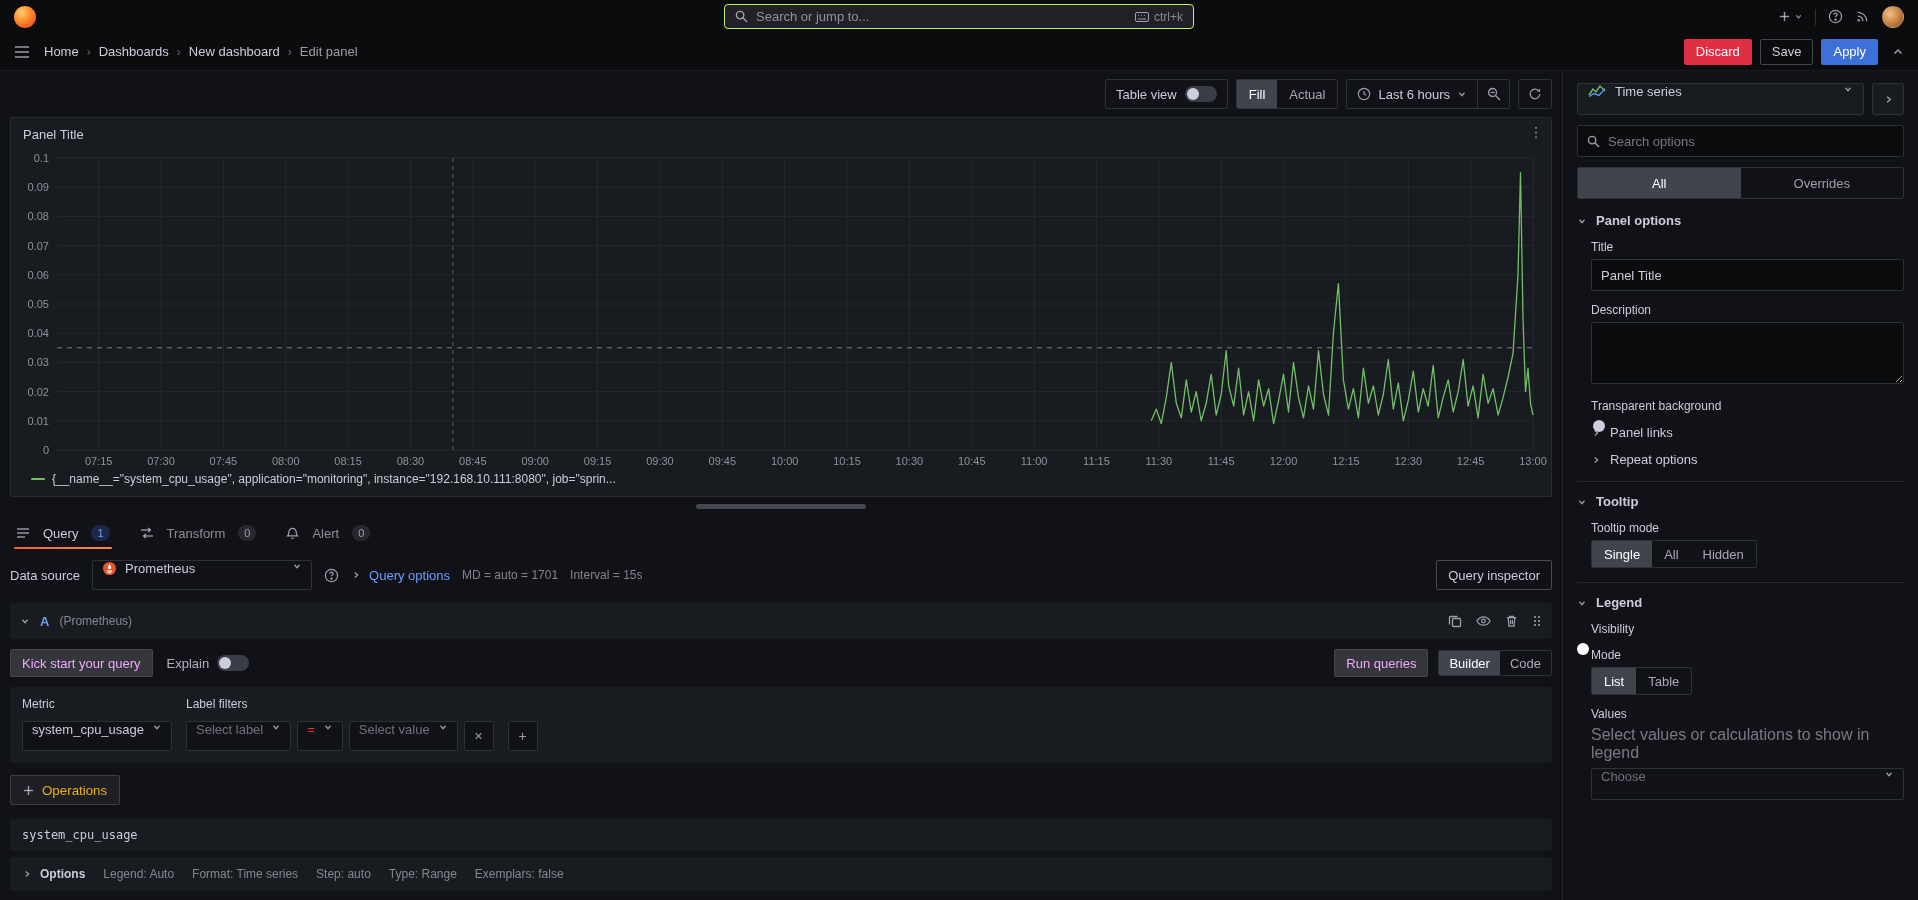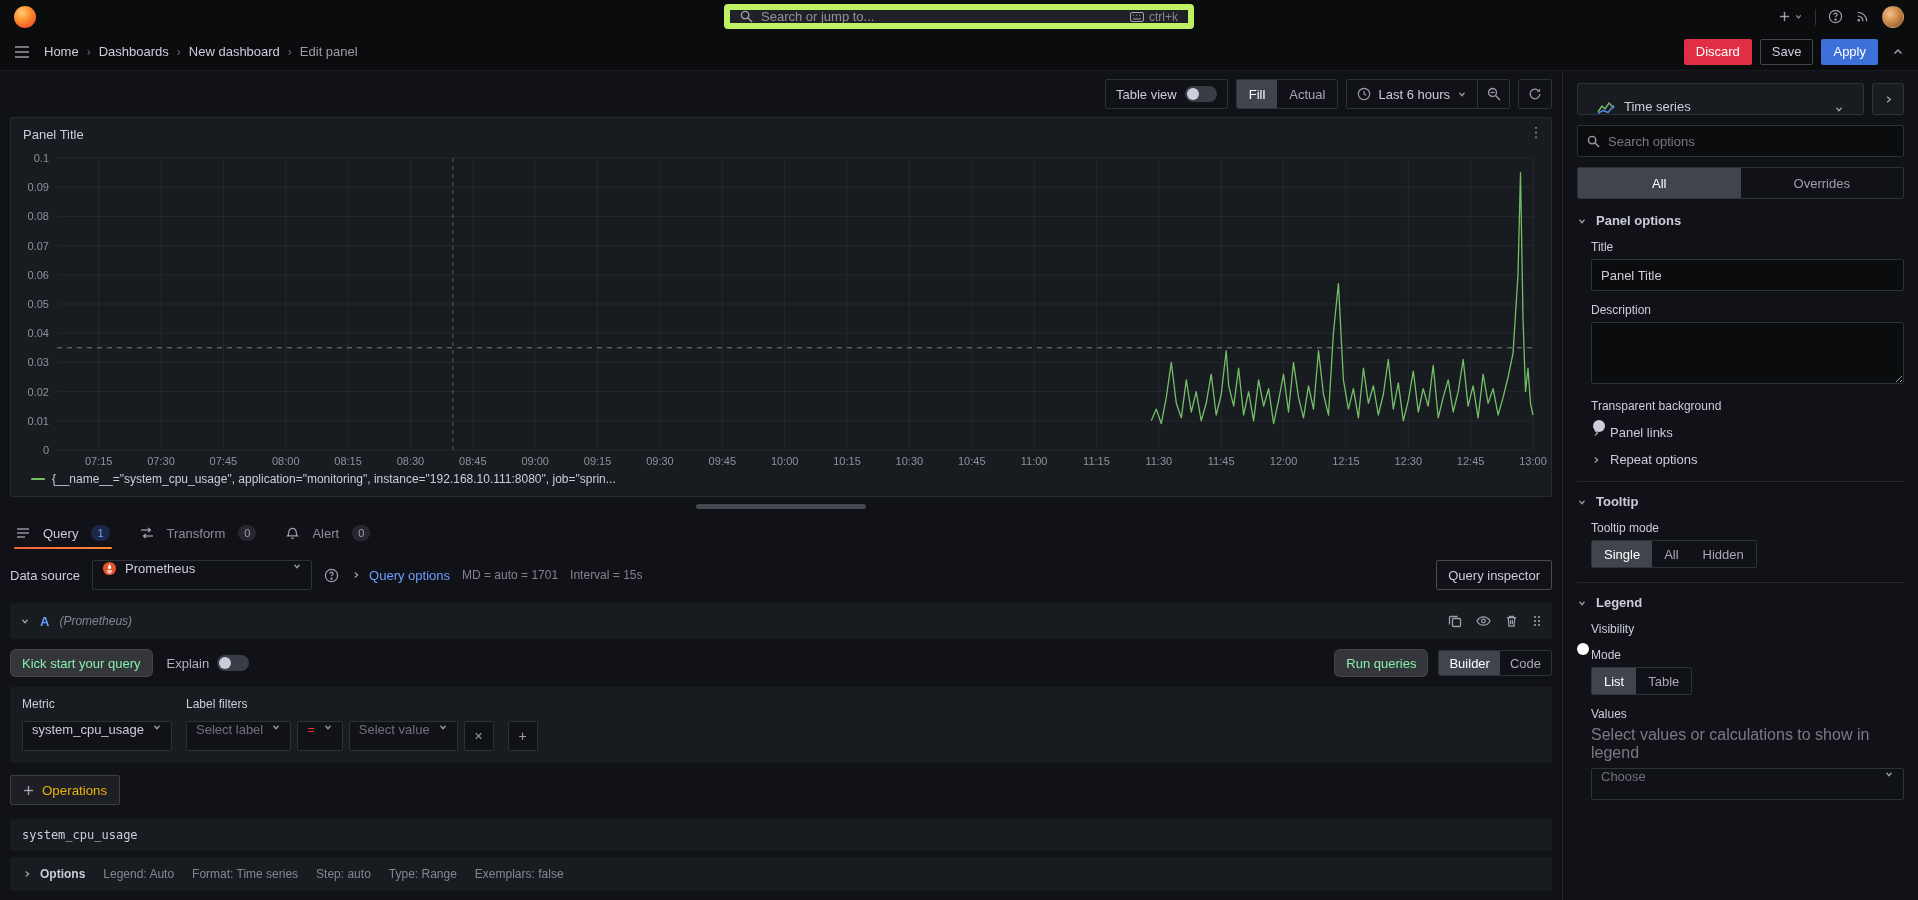--- a/index.html
+++ b/index.html
@@ -17,21 +17,21 @@
   
   .topnav {
     height: 33px; background: #0b0c0e; display: flex; align-items: center;
     padding: 0 14px; position: relative;
   }
   .logo { width: 22px; height: 22px; border-radius: 50%;
     background: radial-gradient(circle at 35% 30%, #ffcb7d 0%, #ff9830 35%, #f05a28 75%, #b33a12 100%);
   }
   .nav-center { position: absolute; left: 50%; transform: translateX(-50%); }
   .topsearch {
-    width: 470px; height: 25px; background: #202127; border: 6px solid #bef264; border-radius: 4px;
+    width: 470px; height: 25px; background: #202127; border: 1px solid #bef264; border-radius: 4px;
     display: flex; align-items: center; gap: 8px; padding: 0 10px; color: rgba(204,204,220,0.65);
   }
   .topsearch input {
     flex: 1; background: transparent; border: 0; outline: none;
     color: #ccccdc; font-size: 13px; font-family: "Liberation Sans", sans-serif;
   }
   .topsearch input::placeholder { color: rgba(204,204,220,0.65); }
   .kbd-hint { display: flex; align-items: center; gap: 5px; font-size: 12px; color: rgba(204,204,220,0.6); }
   .nav-right { margin-left: auto; display: flex; align-items: center; gap: 12px; }
   .nav-btn { display: flex; align-items: center; gap: 3px; cursor: pointer; }
@@ -53,21 +53,21 @@
   .subnav-right { margin-left: auto; display: flex; align-items: center; gap: 8px; }
   .btn {
     height: 26px; padding: 0 11px; border-radius: 2px; font-size: 13px;
     display: inline-flex; align-items: center; justify-content: center; cursor: pointer;
     border: 1px solid transparent; white-space: nowrap;
     font-family: "Liberation Sans", sans-serif;
   }
   .btn-danger { background: #e02f44; color: #fff; }
   .btn-outline { background: transparent; border-color: rgba(204,204,220,0.3); color: #ccccdc; }
   .btn-primary { background: #3d71d9; color: #fff; }
-  .btn-secondary { background: #34363b; color: #86efac; border-color: rgba(204,204,220,0.1); border-radius: 6px; }
+  .btn-secondary { background: #34363b; color: #f0abfc; border-color: rgba(204,204,220,0.1); }
 
   
   .main { display: flex; height: 829px; }
   .left-pane { flex: 1; padding: 0 10px; overflow: hidden; }
   .sidebar { width: 356px; border-left: 1px solid #26272e; padding: 12px 14px; overflow: hidden; background: #111217; }
 
   
   .panel-toolbar { margin-top: 8px; height: 30px; display: flex; justify-content: flex-end; align-items: center; gap: 8px; }
   .tool-group { height: 30px; border: 1px solid #2c3235; border-radius: 2px; display: flex; align-items: center; background: #111217; }
   .tableview { gap: 8px; padding: 0 10px; }
@@ -126,21 +126,21 @@
   .select .ph { color: rgba(204,204,220,0.5); }
   .qo-toggle { display: flex; align-items: center; gap: 8px; cursor: pointer; }
   .qo-link { color: #6e9fff; }
   .qo-meta { color: rgba(204,204,220,0.6); font-size: 12px; }
   .ds-spacer { flex: 1; }
 
   
   .strip { background: #181b1f; border-radius: 2px; }
   .q-header { margin-top: 8px; height: 36px; display: flex; align-items: center; gap: 10px; padding: 0 10px; }
   .ref-id { color: #6e9fff; font-weight: bold; }
-  .ref-ds { color: rgba(204,204,220,0.6); font-style: italic; font-size: 12px; }
+  .ref-ds { color: rgba(204,204,220,0.6); font-size: 12px; }
   .q-header-icons { margin-left: auto; display: flex; align-items: center; gap: 14px; }
   .q-header-icons .ico { cursor: pointer; }
 
   .q-toolbar { margin-top: 10px; display: flex; align-items: center; gap: 14px; }
   .explain { display: flex; align-items: center; gap: 8px; color: rgba(204,204,220,0.85); }
   .q-toolbar-right { margin-left: auto; display: flex; align-items: center; gap: 10px; }
 
   .builder-box { margin-top: 10px; padding: 10px 12px 12px; }
   .fields-row { display: flex; gap: 14px; }
   .fld-label { font-size: 12px; color: #ccccdc; margin-bottom: 10px; }
@@ -154,21 +154,21 @@
     background: #1d1f24; color: #eab308; display: inline-flex; align-items: center; gap: 8px; cursor: pointer; }
 
   .raw-strip { margin-top: 14px; padding: 9px 12px; font-family: "DejaVu Sans Mono", monospace; font-size: 12px; color: #ccccdc; }
   .opt-strip { margin-top: 6px; height: 34px; display: flex; align-items: center; gap: 18px; padding: 0 12px; }
   .opt-title { color: #ccccdc; font-weight: bold; font-size: 12px; display: flex; gap: 8px; align-items: center; cursor: pointer; }
   .opt-item { color: rgba(204,204,220,0.6); font-size: 12px; }
 
   
   .viz-row { display: flex; gap: 8px; }
   .viz-picker { flex: 1; height: 32px; border: 1px solid #2c3235; border-radius: 2px; background: #181b1f;
-    display: flex; align-items: flex-end; gap: 9px; padding: 0 19px; cursor: pointer; }
+    display: flex; align-items: flex-start; gap: 9px; padding: 0 10px; cursor: pointer; }
   .viz-name { flex: 1; color: #ccccdc; }
   .pane-collapse { width: 32px; height: 32px; border: 1px solid #2c3235; border-radius: 2px; background: #181b1f;
     display: flex; align-items: center; justify-content: center; cursor: pointer; }
   .opt-search { margin-top: 10px; height: 32px; background: #0b0c0e; border: 1px solid #2c3235; border-radius: 2px;
     display: flex; align-items: center; gap: 8px; padding: 0 9px; }
   .opt-search input { flex: 1; background: transparent; border: 0; outline: none; color: #ccccdc; font-size: 13px; font-family: "Liberation Sans", sans-serif; }
   .opt-search input::placeholder { color: rgba(204,204,220,0.55); }
   .side-tabs { margin-top: 10px; height: 32px; border: 1px solid #2c3235; border-radius: 2px; display: flex; overflow: hidden; background: #111217; }
   .side-tab { flex: 1; display: flex; align-items: center; justify-content: center; cursor: pointer; color: rgba(204,204,220,0.75); }
   .side-tab.sel { background: #40444d; color: #fff; }

